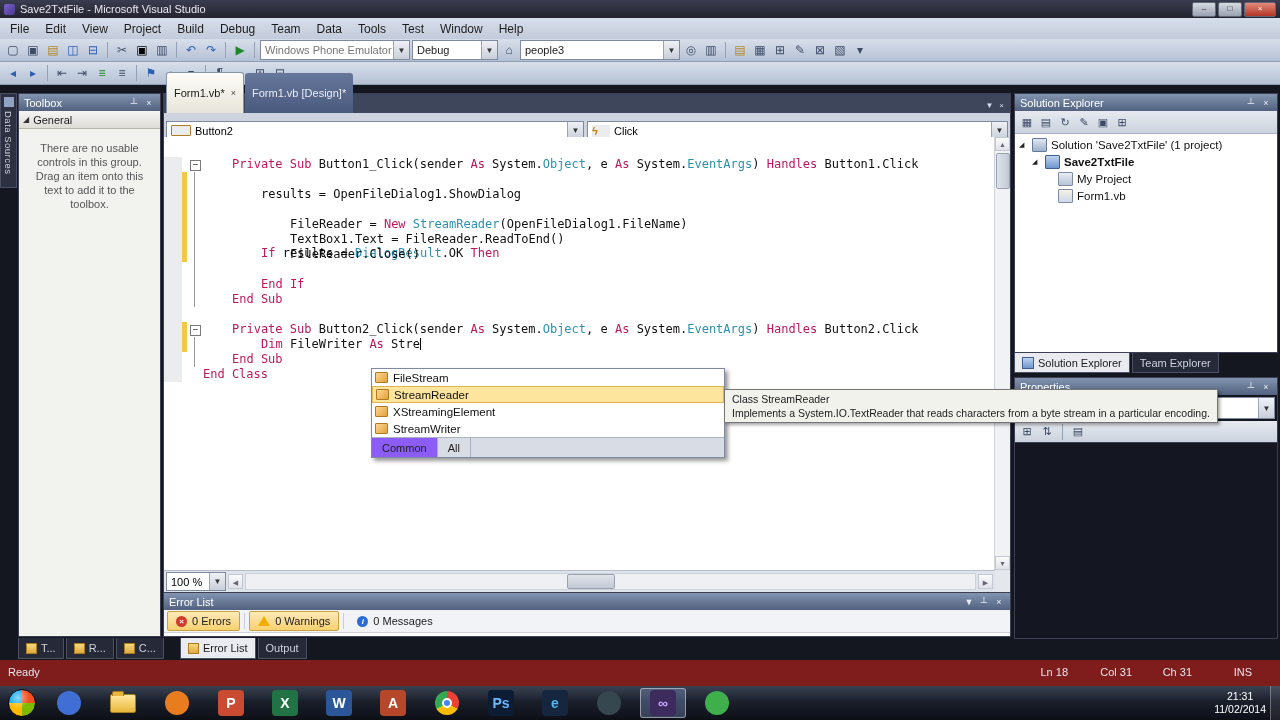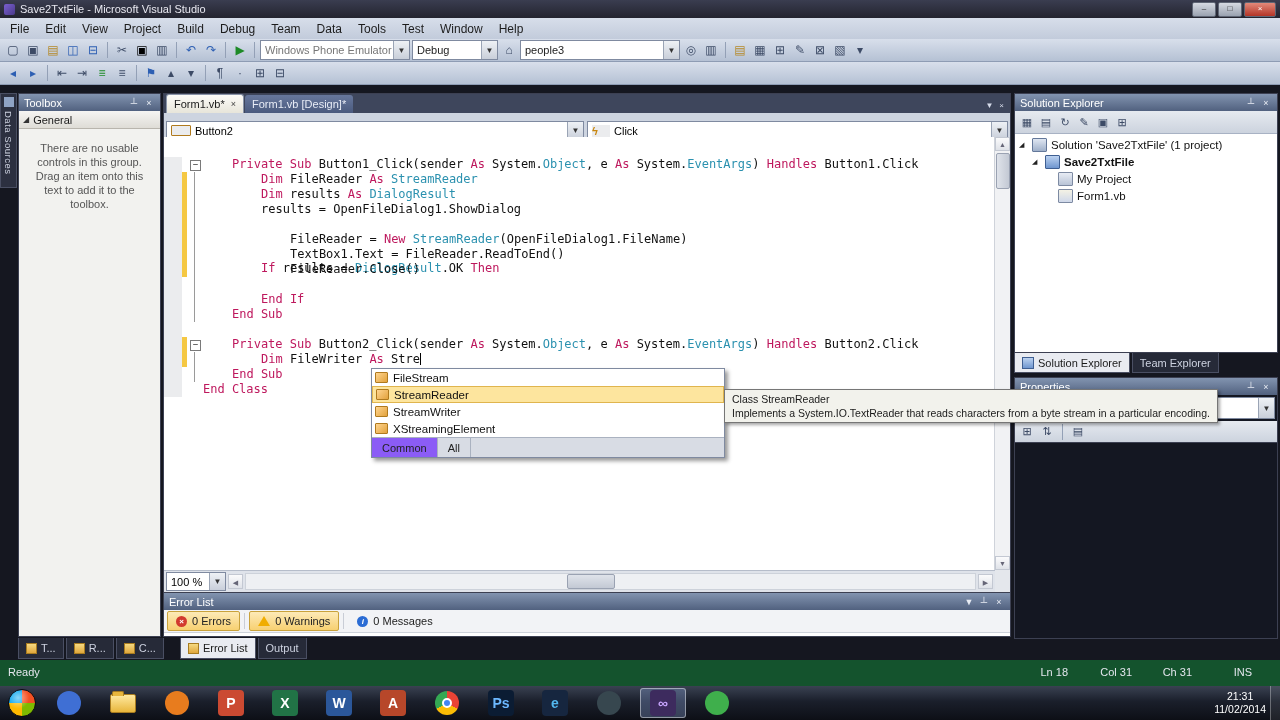--- a/index.html
+++ b/index.html
@@ -40,21 +40,21 @@
   .vtab .vt{writing-mode:vertical-rl;letter-spacing:.5px;}
   
   .toolbox{position:absolute;left:18px;top:8px;width:143px;height:544px;background:#f2f2ef;border:1px solid #3c4052;box-sizing:border-box;}
   .tbox-sec{height:17px;background:linear-gradient(#f6f5f3,#dedcd6);border-bottom:1px solid #b8b5ad;
             font-size:11px;color:#1a1a1a;display:flex;align-items:center;padding:0 4px;gap:4px;}
   .tbox-sec .tri{font-size:8px;color:#333;}
   .tbox-empty{font-size:11px;color:#565656;text-align:center;padding:12px 7px;line-height:14px;}
   
   .editor{position:absolute;left:163px;top:8px;width:848px;height:500px;background:#fff;border:1px solid #3c4052;box-sizing:border-box;}
   .doctabs{position:absolute;top:0;left:0;right:0;height:19px;background:#3e465c;display:flex;align-items:flex-end;padding-left:2px;}
-  .dtab{height:18px;display:flex;align-items:center;font-size:11px;padding:0 7px;gap:6px;border-radius:3px 3px 0 0;margin-right:1px;}
+  .dtab{height:18px;display:flex;align-items:center;font-size:11px;padding:11px 7px;gap:6px;border-radius:3px 3px 0 0;margin-right:1px;}
   .dtab.active{background:linear-gradient(#fdfcf8,#e7e5da);color:#1a1a1a;border:1px solid #8a94a8;border-bottom:none;}
   .dtab.inactive{background:linear-gradient(#67779c,#4a5a7e);color:#e8ecf6;}
   .dtab .x{font-size:9px;color:#444;}
   .doctabs .tab-ctl{margin-left:auto;color:#d6dcea;font-size:8px;display:flex;gap:6px;padding:0 6px 3px 0;}
   .navbar{position:absolute;top:19px;left:0;right:0;height:36px;background:#cdd4e0;display:flex;align-items:center;
           gap:3px;padding:0 2px;box-sizing:border-box;border-bottom:1px solid #a8b2c4;}
   .navcombo{height:19px;background:#fff;border:1px solid #7f8aa0;display:flex;align-items:center;font-size:11px;box-sizing:border-box;}
   .navcombo .ci{margin:0 4px;}
   .navcombo .cv{flex:1;white-space:nowrap;overflow:hidden;}
   .cube{display:inline-block;width:11px;height:9px;background:linear-gradient(135deg,#ffd590,#e2a23c);border:1px solid #b07a1e;border-radius:1px;}
@@ -129,21 +129,21 @@
   .e-cir{width:11px;height:11px;border-radius:50%;background:#d23a2e;color:#fff;font-size:8px;line-height:11px;text-align:center;font-weight:bold;}
   .i-cir{width:11px;height:11px;border-radius:50%;background:#2b6cd4;color:#fff;font-size:8px;line-height:11px;text-align:center;font-weight:bold;font-style:italic;}
   .w-tri{width:0;height:0;border-left:6px solid transparent;border-right:6px solid transparent;border-bottom:10px solid #f0ad00;}
   
   .btabs{position:absolute;left:18px;top:553px;width:994px;height:21px;display:flex;align-items:stretch;gap:2px;}
   .btab{display:flex;align-items:center;gap:4px;font-size:11px;padding:0 7px;border:1px solid #4a4f63;border-top:none;color:#cdd2e0;background:#262a38;}
   .btab.active{background:#e9ebf1;color:#1a1a1a;}
   .btab .mini2{width:9px;height:9px;background:linear-gradient(#f6d981,#e0a83c);border:1px solid #a87c20;}
   .btab.gap{margin-left:14px;}
   
-  .statusbar{position:absolute;top:660px;left:0;right:0;height:26px;background:#14532d;color:#e4e6ee;font-size:11px;}
+  .statusbar{position:absolute;top:660px;left:0;right:0;height:26px;background:#7f1d1d;color:#e4e6ee;font-size:11px;}
   .statusbar span{position:absolute;top:6px;}
   
   .taskbar{position:absolute;top:686px;left:0;right:0;height:34px;
            background:linear-gradient(#3a4252,#1a1f2b 45%,#0d0f16);display:flex;align-items:center;}
   .orb{width:26px;height:26px;border-radius:50%;margin:0 10px 0 8px;border:1px solid #0a0c12;
        background:radial-gradient(circle at 35% 30%,rgba(255,255,255,.55),rgba(255,255,255,0) 45%),
                   conic-gradient(#f25022 0 90deg,#7fba00 0 180deg,#ffb900 0 270deg,#00a4ef 0 360deg);}
   .tslot{width:46px;height:30px;display:flex;align-items:center;justify-content:center;border-radius:3px;margin-right:8px;}
   .tslot.active{background:rgba(160,190,255,.28);border:1px solid rgba(255,255,255,.45);box-sizing:border-box;}
   .ticonbig{width:26px;height:26px;display:flex;align-items:center;justify-content:center;border-radius:4px;
@@ -299,29 +299,20 @@
               <span class="obox">−</span>
             </div>
             <div class="ct" style="padding-left: 29px;"><span class="kw">Private Sub </span><span class="pl">Button1_Click(sender </span><span class="kw">As </span><span class="pl">System.</span><span class="ty">Object</span><span class="pl">, e </span><span class="kw">As </span><span class="pl">System.</span><span class="ty">EventArgs</span><span class="pl">) </span><span class="kw">Handles </span><span class="pl">Button1.Click</span></div>
           </div>
           <div class="cl">
             <div class="ci"></div>
             <div class="cc on"></div>
             <div class="co">
               <span class="oline"></span>
             </div>
-            <div class="ct" style="padding-left: 58px;"><span class="kw">Dim </span><span class="pl">FileReader </span><span class="kw">As </span><span class="ty">StreamReader</span></div>
-          </div>
-          <div class="cl">
-            <div class="ci"></div>
-            <div class="cc on"></div>
-            <div class="co">
-              <span class="oline"></span>
-            </div>
-            <div class="ct" style="padding-left: 58px;"><span class="kw">Dim </span><span class="pl">results </span><span class="kw">As </span><span class="ty">DialogResult</span></div>
           </div>
           <div class="cl">
             <div class="ci"></div>
             <div class="cc on"></div>
             <div class="co">
               <span class="oline"></span>
             </div>
             <div class="ct" style="padding-left: 58px;"><span class="pl">results = OpenFileDialog1.ShowDialog</span></div>
           </div>
           <div class="cl">
@@ -561,25 +552,25 @@
         <div class="ii">
           <span class="cube"></span>
           <span>FileStream</span>
         </div>
         <div class="ii sel">
           <span class="cube"></span>
           <span>StreamReader</span>
         </div>
         <div class="ii">
           <span class="cube"></span>
-          <span>StreamWriter</span>
+          <span>XStreamingElement</span>
         </div>
         <div class="ii">
           <span class="cube"></span>
-          <span>XStreamingElement</span>
+          <span>StreamWriter</span>
         </div>
       </div>
     <div class="istabs" id="isensetabs">
         <span class="istab active">Common</span>
         <span class="istab">All</span>
       </div>
   </div>
 
   <div class="vstip">
     <div>Class StreamReader</div>

